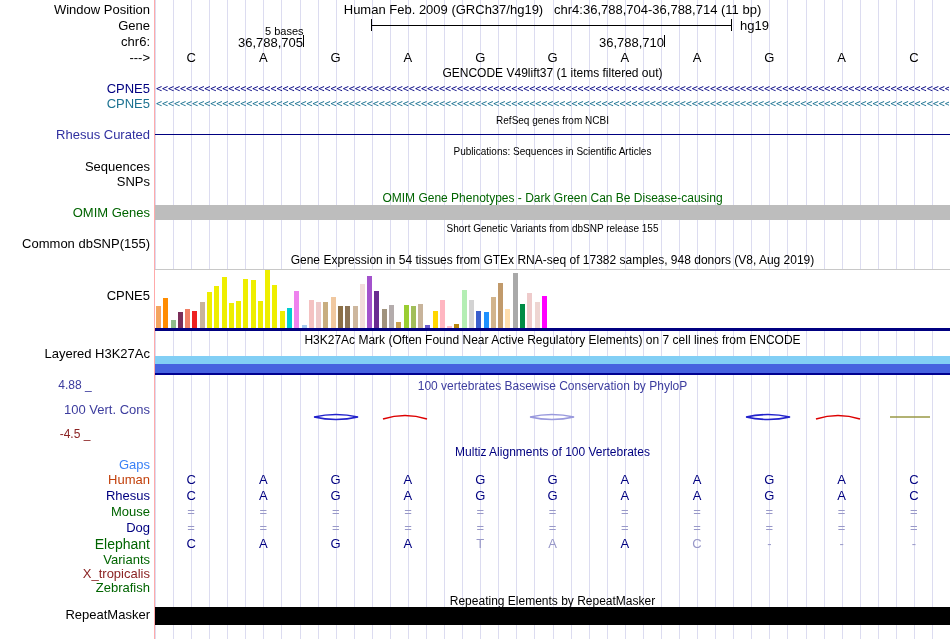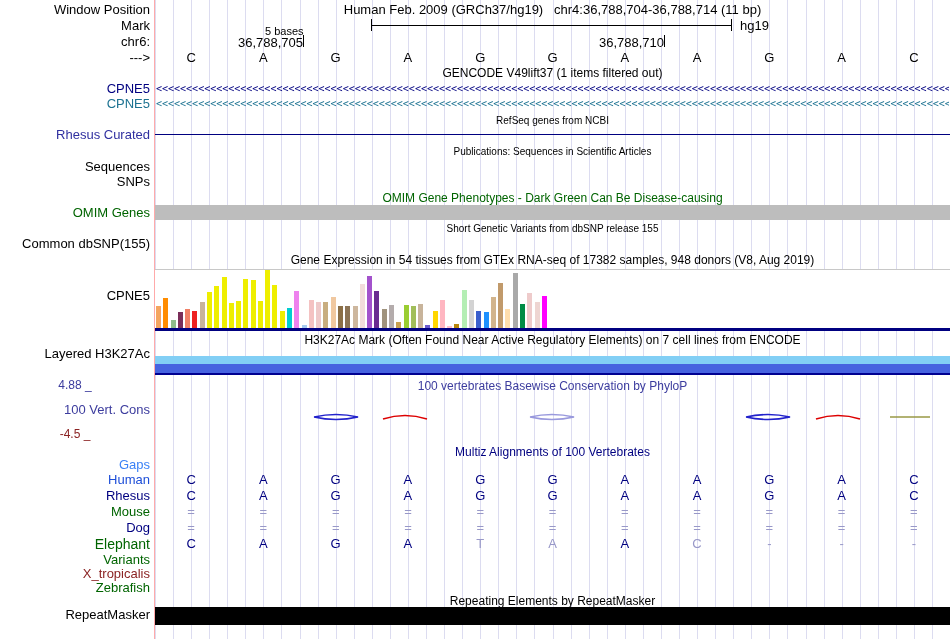--- a/index.html
+++ b/index.html
@@ -43,21 +43,21 @@
 
   <div id="gridlines" class="abs"></div>
   <div id="left-boundary" class="abs"></div>
 
   <div class="abs gutter" style="top:3px">Window Position</div>
   <div class="abs center-title t13" style="top:3px">
     <span>Human Feb. 2009 (GRCh37/hg19)</span>&nbsp;&nbsp;
     <span>chr4:36,788,704-36,788,714 (11 bp)</span>
   </div>
 
-  <div class="abs gutter" style="top:19px">Mark</div>
+  <div class="abs gutter" style="top:19px">Gene</div>
   <div class="abs" style="top:25px;left:265px;width:100px;font-size:11px">5 bases</div>
   <div class="abs" style="top:25px;left:371px;width:360px;height:1px;background:#000"></div>
   <div class="abs" style="top:19px;left:371px;width:1px;height:12px;background:#000"></div>
   <div class="abs" style="top:19px;left:731px;width:1px;height:12px;background:#000"></div>
   <div class="abs t13" style="top:19px;left:740px">hg19</div>
 
   <div class="abs gutter" style="top:35px">chr6:</div>
   <div class="abs coordnum" style="top:35px;left:193px">36,788,705</div>
   <div class="abs tick" style="top:35px;left:303px"></div>
   <div class="abs coordnum" style="top:35px;left:554px">36,788,710</div>
@@ -119,21 +119,21 @@
         <path d="M2,8 Q24,1 46,8" fill="none" stroke="#dd0000" stroke-width="1.6"></path>
       </svg>
       <svg width="48" height="12" style="position: absolute; left: 886px; top: 411px;">
         <path d="M4,6 L44,6" fill="none" stroke="#999944" stroke-width="1.6"></path>
       </svg>
     </div>
 
   <div class="abs center-title t12 navy" style="top:446px">Multiz Alignments of 100 Vertebrates</div>
   <div class="abs gutter orange" style="top:458px">Gaps</div>
   <div id="multiz-rows">
-      <div style="left: 0px; top: 473px; width: 150px; text-align: right; font-size: 13px; line-height: 14px; color: #1d4ed8; position: absolute;">Human</div>
+      <div style="left: 0px; top: 473px; width: 150px; text-align: right; font-size: 13px; line-height: 14px; color: #c2410c; position: absolute;">Human</div>
       <div class="mz-cell" style="left: 191.136px; top: 473px; position: absolute; color: rgb(0, 0, 128);">C</div>
       <div class="mz-cell" style="left: 263.409px; top: 473px; position: absolute; color: rgb(0, 0, 128);">A</div>
       <div class="mz-cell" style="left: 335.682px; top: 473px; position: absolute; color: rgb(0, 0, 128);">G</div>
       <div class="mz-cell" style="left: 407.955px; top: 473px; position: absolute; color: rgb(0, 0, 128);">A</div>
       <div class="mz-cell" style="left: 480.227px; top: 473px; position: absolute; color: rgb(0, 0, 128);">G</div>
       <div class="mz-cell" style="left: 552.5px; top: 473px; position: absolute; color: rgb(0, 0, 128);">G</div>
       <div class="mz-cell" style="left: 624.773px; top: 473px; position: absolute; color: rgb(0, 0, 128);">A</div>
       <div class="mz-cell" style="left: 697.045px; top: 473px; position: absolute; color: rgb(0, 0, 128);">A</div>
       <div class="mz-cell" style="left: 769.318px; top: 473px; position: absolute; color: rgb(0, 0, 128);">G</div>
       <div class="mz-cell" style="left: 841.591px; top: 473px; position: absolute; color: rgb(0, 0, 128);">A</div>

